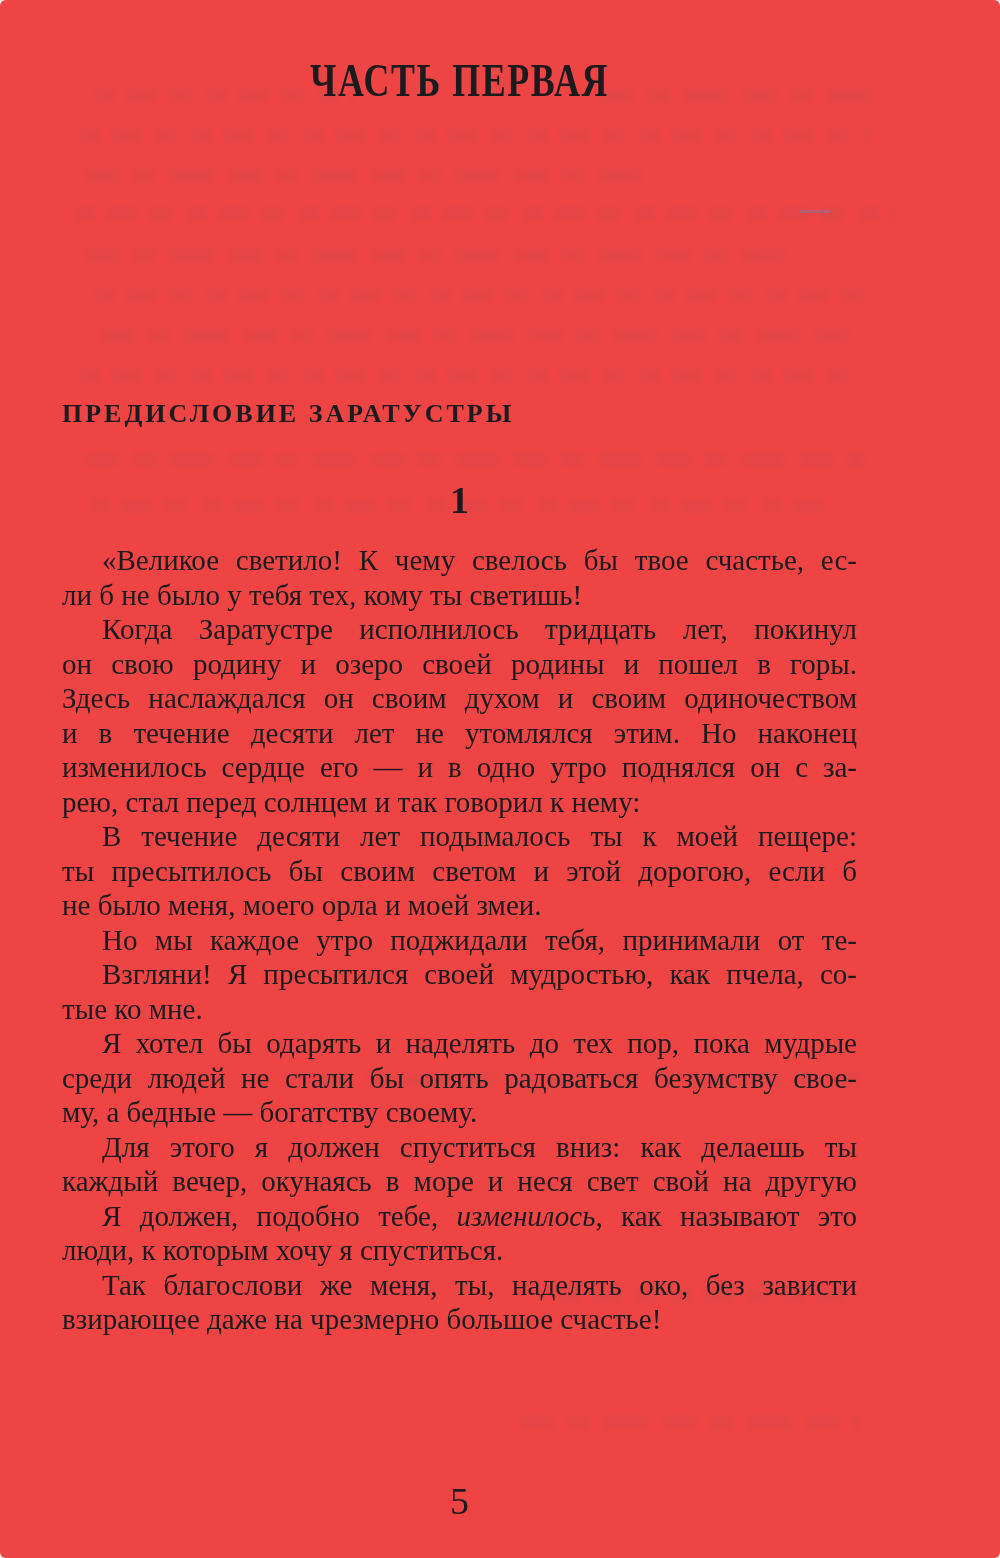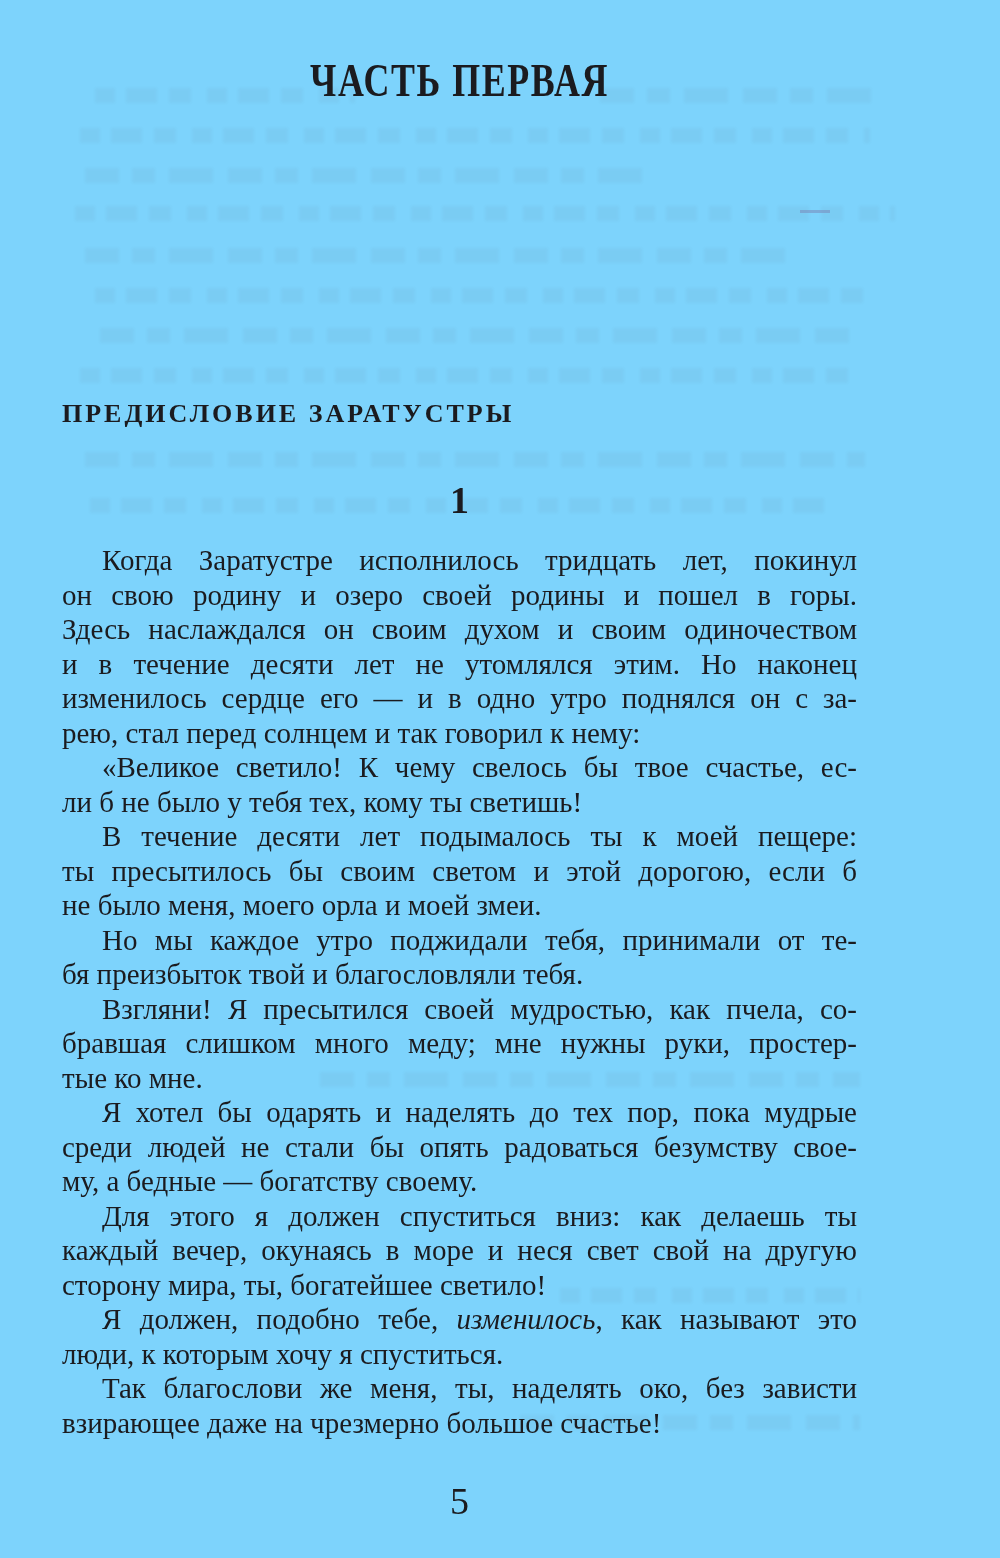--- a/index.html
+++ b/index.html
@@ -5,24 +5,25 @@
   html, body {
     margin: 0;
     padding: 0;
     background: #e8e8e6;
   }
   .page {
     position: relative;
     width: 1000px;
     height: 1558px;
     margin: 0 auto;
-    background: #7dd3fc;
+    background: #ef4444;
     overflow: hidden;
     font-family: "Liberation Serif", "DejaVu Serif", serif;
     color: #1b1b1f;
+    border-radius: 6px;
   }
   
   .part-title {
     position: absolute;
     top: 56px;
     left: 62px;
     width: 795px;
     text-align: center;
     font-size: 46px;
     line-height: 50px;
@@ -132,60 +133,57 @@
 
   <div class="part-title">ЧАСТЬ ПЕРВАЯ</div>
 
   <div class="section-heading">ПРЕДИСЛОВИЕ ЗАРАТУСТРЫ</div>
 
   <div class="section-number">1</div>
 
   <div class="body-text">
 
     <p class="para">
+      <span class="line first">«Великое светило! К чему свелось бы твое счастье, ес-</span>
+      <span class="line last">ли б не было у тебя тех, кому ты светишь!</span>
+    </p>
+
+    <p class="para">
       <span class="line first">Когда Заратустре исполнилось тридцать лет, покинул</span>
       <span class="line">он свою родину и озеро своей родины и пошел в горы.</span>
       <span class="line">Здесь наслаждался он своим духом и своим одиночеством</span>
       <span class="line">и в течение десяти лет не утомлялся этим. Но наконец</span>
       <span class="line">изменилось сердце его — и в одно утро поднялся он с за-</span>
       <span class="line last">рею, стал перед солнцем и так говорил к нему:</span>
-    </p>
-
-    <p class="para">
-      <span class="line first">«Великое светило! К чему свелось бы твое счастье, ес-</span>
-      <span class="line last">ли б не было у тебя тех, кому ты светишь!</span>
     </p>
 
     <p class="para">
       <span class="line first">В течение десяти лет подымалось ты к моей пещере:</span>
       <span class="line">ты пресытилось бы своим светом и этой дорогою, если б</span>
       <span class="line last">не было меня, моего орла и моей змеи.</span>
     </p>
 
     <p class="para">
       <span class="line first">Но мы каждое утро поджидали тебя, принимали от те-</span>
-      <span class="line last">бя преизбыток твой и благословляли тебя.</span>
     </p>
 
     <p class="para">
       <span class="line first">Взгляни! Я пресытился своей мудростью, как пчела, со-</span>
-      <span class="line">бравшая слишком много меду; мне нужны руки, простер-</span>
       <span class="line last">тые ко мне.</span>
     </p>
 
     <p class="para">
       <span class="line first">Я хотел бы одарять и наделять до тех пор, пока мудрые</span>
       <span class="line">среди людей не стали бы опять радоваться безумству свое-</span>
       <span class="line last">му, а бедные — богатству своему.</span>
     </p>
 
     <p class="para">
       <span class="line first">Для этого я должен спуститься вниз: как делаешь ты</span>
       <span class="line">каждый вечер, окунаясь в море и неся свет свой на другую</span>
-      <span class="line last">сторону мира, ты, богатейшее светило!</span>
     </p>
 
     <p class="para">
       <span class="line first"><span>Я должен, подобно тебе, </span><em>изменилось</em><span>, как называют это</span></span>
       <span class="line last">люди, к которым хочу я спуститься.</span>
     </p>
 
     <p class="para">
       <span class="line first">Так благослови же меня, ты, наделять око, без зависти</span>
       <span class="line last">взирающее даже на чрезмерно большое счастье!</span>

